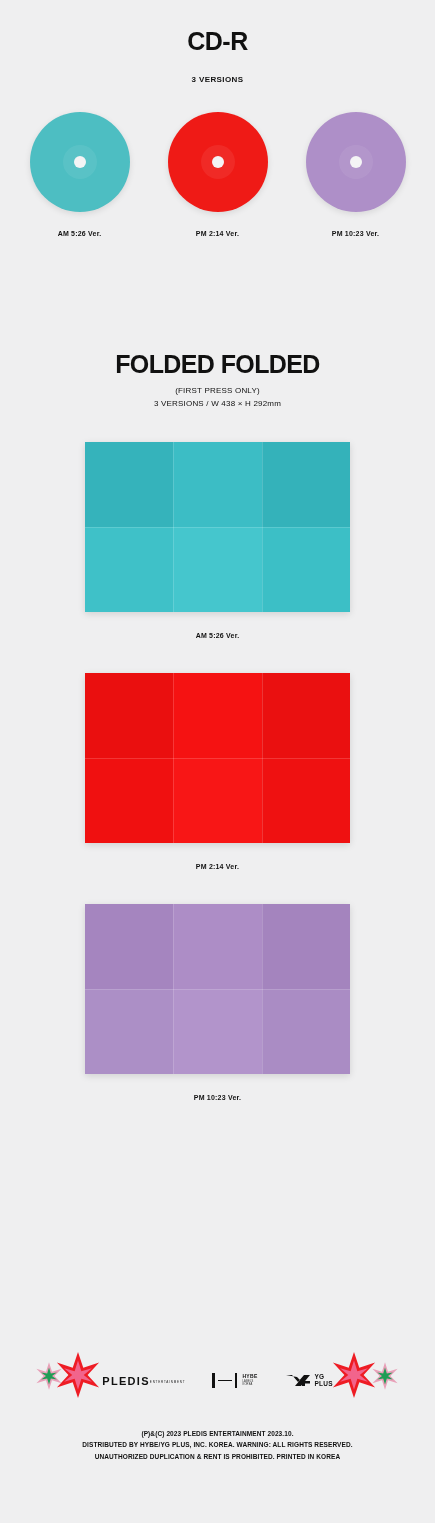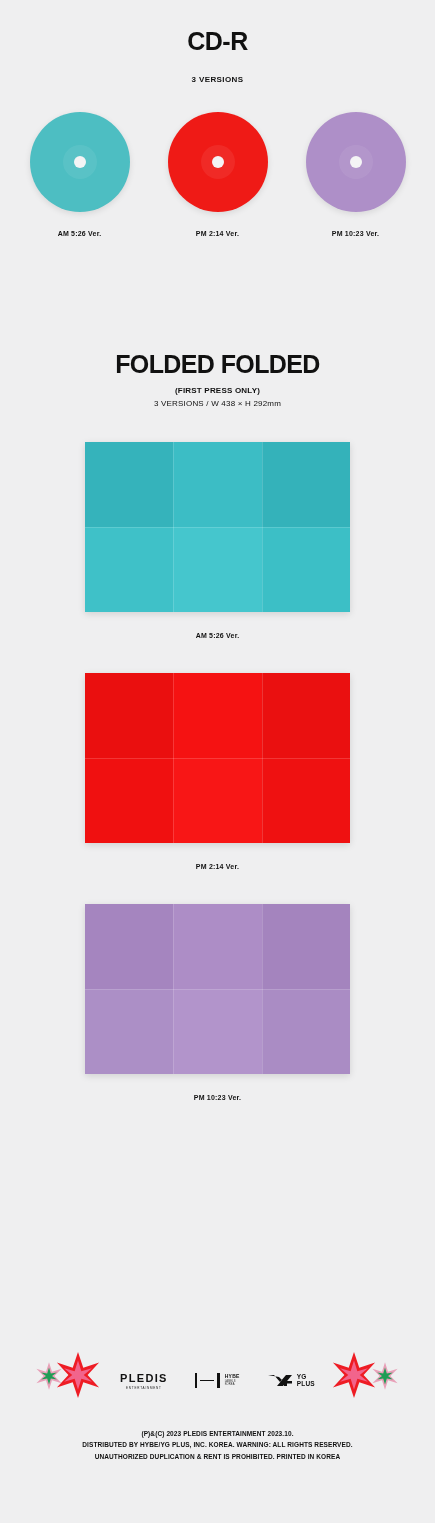--- a/index.html
+++ b/index.html
@@ -44,21 +44,21 @@
   .disc-label {
     font-size:7px; font-weight:bold; letter-spacing:0.2px;
     margin-top:18px;
   }
 
   
   .poster-header { text-align:center; margin-top:115px; }
   .poster-title {
     font-size:25px; font-weight:bold; letter-spacing:-0.6px; line-height:1;
   }
-  .poster-sub1 { font-size:8px; font-weight:bold; margin-top:9px; letter-spacing:0.2px; }
+  .poster-sub1 { font-size:8px; font-weight:normal; margin-top:9px; letter-spacing:0.2px; }
   .poster-sub2 { font-size:8px; font-weight:normal; margin-top:4px; letter-spacing:0.2px; }
 
   .poster-block { text-align:center; margin-top:34px; }
   .poster {
     width:265px; height:170px; margin:0 auto;
     position:relative; overflow:hidden;
     box-shadow:0 2px 7px rgba(0,0,0,0.13);
     display:grid;
     grid-template-columns:repeat(3,1fr);
     grid-template-rows:repeat(2,1fr);
@@ -71,21 +71,21 @@
     font-size:7px; font-weight:bold; letter-spacing:0.2px; margin-top:20px;
   }
 
   
   .footer { position:absolute; left:0; right:0; bottom:0; height:190px; }
   .logo-row {
     position:relative; height:95px;
     display:flex; align-items:center; justify-content:center; gap:27px;
   }
   .logo { display:flex; align-items:center; }
-  .logo-pledis { flex-direction:column; align-items:center; }
+  .logo-pledis { flex-direction:row; align-items:center; }
   .pledis-main { font-size:11px; font-weight:bold; letter-spacing:1.3px; }
   .pledis-sub { font-size:3px; letter-spacing:0.8px; margin-top:2px; color:#222; }
   .logo-hybe { align-items:center; gap:3px; }
   .hybe-bar { width:2.5px; height:15px; background:#111; }
   .hybe-line { width:14px; height:1px; background:#111; }
   .hybe-text { display:flex; flex-direction:column; margin-left:2px; }
   .hybe-main { font-size:5px; font-weight:bold; letter-spacing:0.3px; line-height:1.15; }
   .hybe-sub { font-size:2.6px; letter-spacing:0.2px; line-height:1.3; color:#222; }
   .logo-yg { align-items:center; gap:4px; }
   .yg-mark { width:26px; height:16px; }

